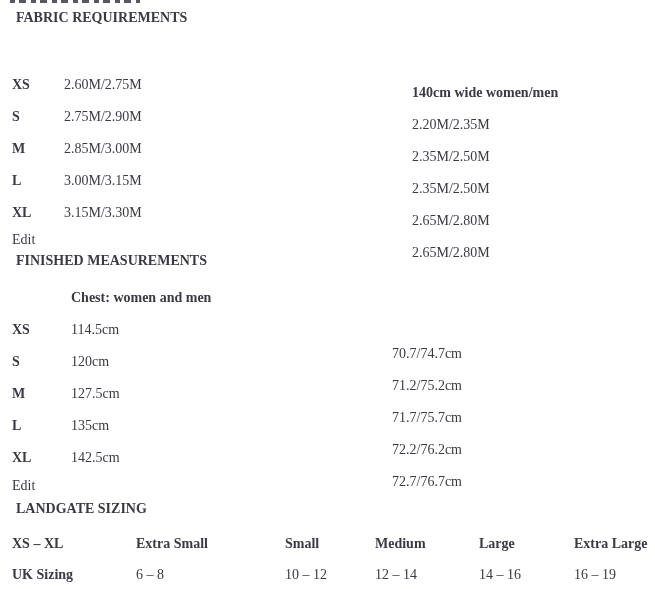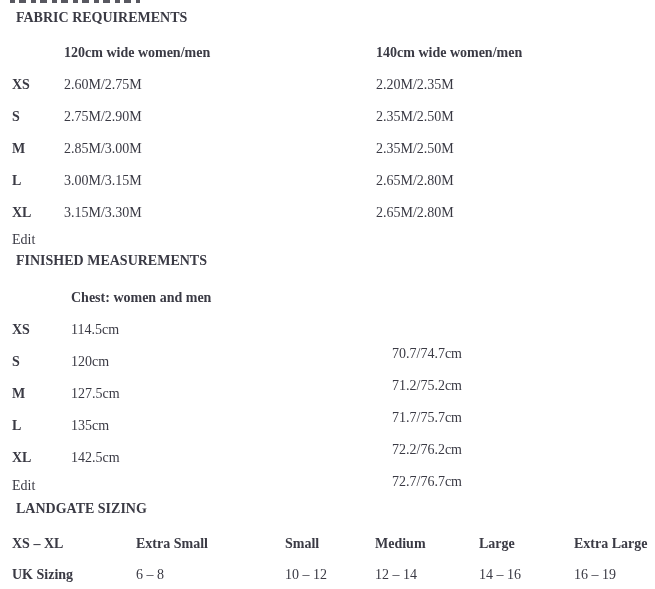--- a/index.html
+++ b/index.html
@@ -13,21 +13,21 @@
     overflow:hidden;
   }
   .abs { position:absolute; left:0; right:0; height:16px; line-height:16px; white-space:nowrap; }
   .cell { position:absolute; top:0; white-space:nowrap; }
   .b { font-weight:bold; }
   .heading { position:absolute; left:16px; font-weight:bold; white-space:nowrap; line-height:16px; }
   .edit { position:absolute; left:12px; line-height:16px; white-space:nowrap; cursor:pointer; }
   
   .sz  { left:12px; }
   .f1  { left:64px; }
-  .f2  { left:376px; }
+  .f2  { left:412px;margin-top:40px; }
   
   .m1  { left:71px; }
   .m2  { left:392px;margin-top:24px; }
   .m2h { left:417px; }
   
   .g0 { left:12px;text-align:right; }
   .g1 { left:136px; }
   .g2 { left:285px; }
   .g3 { left:375px; }
   .g4 { left:479px; }
@@ -41,21 +41,20 @@
 </style>
 </head>
 <body>
 
 <div class="remnant"></div>
 
 <div>
   <div class="heading" style="top:10px">FABRIC REQUIREMENTS</div>
 
   <div class="abs" style="top:45px">
-    <span class="cell b f1">120cm wide women/men</span>
     <span class="cell b f2">140cm wide women/men</span>
   </div>
 
   <div class="abs" style="top:77px">
     <span class="cell b sz">XS</span>
     <span class="cell f1">2.60M/2.75M</span>
     <span class="cell f2">2.20M/2.35M</span>
   </div>
   <div class="abs" style="top:109px">
     <span class="cell b sz">S</span>

